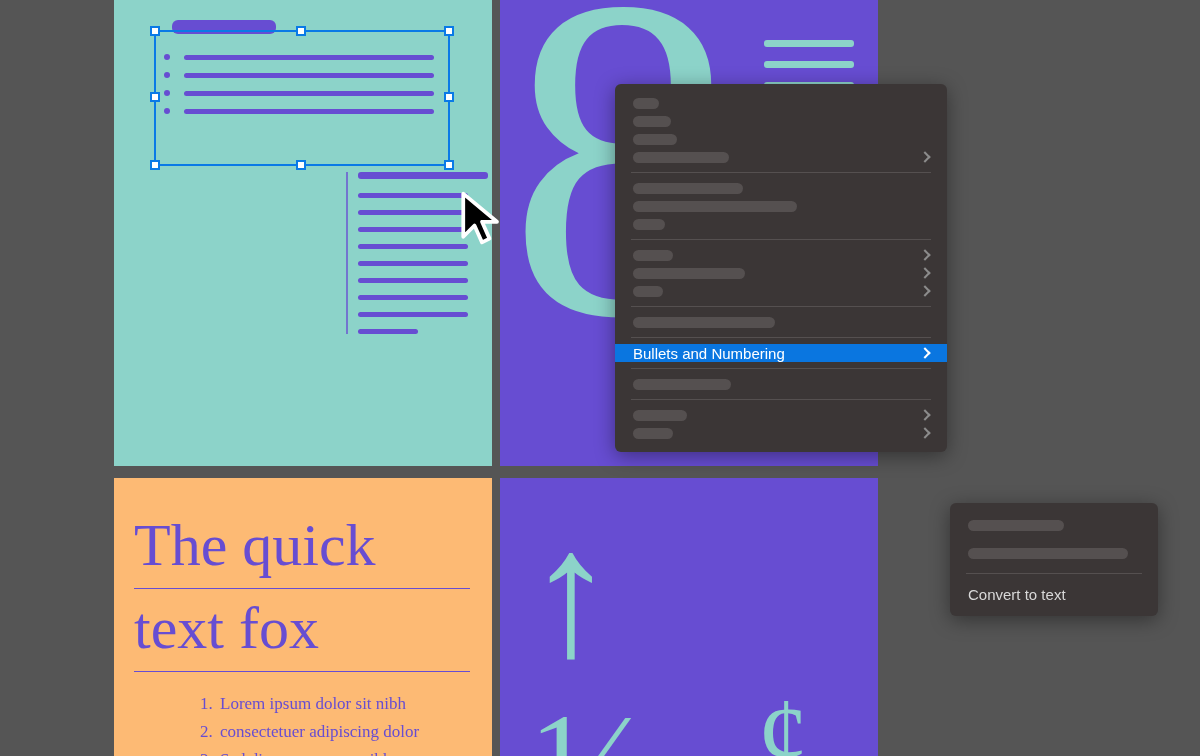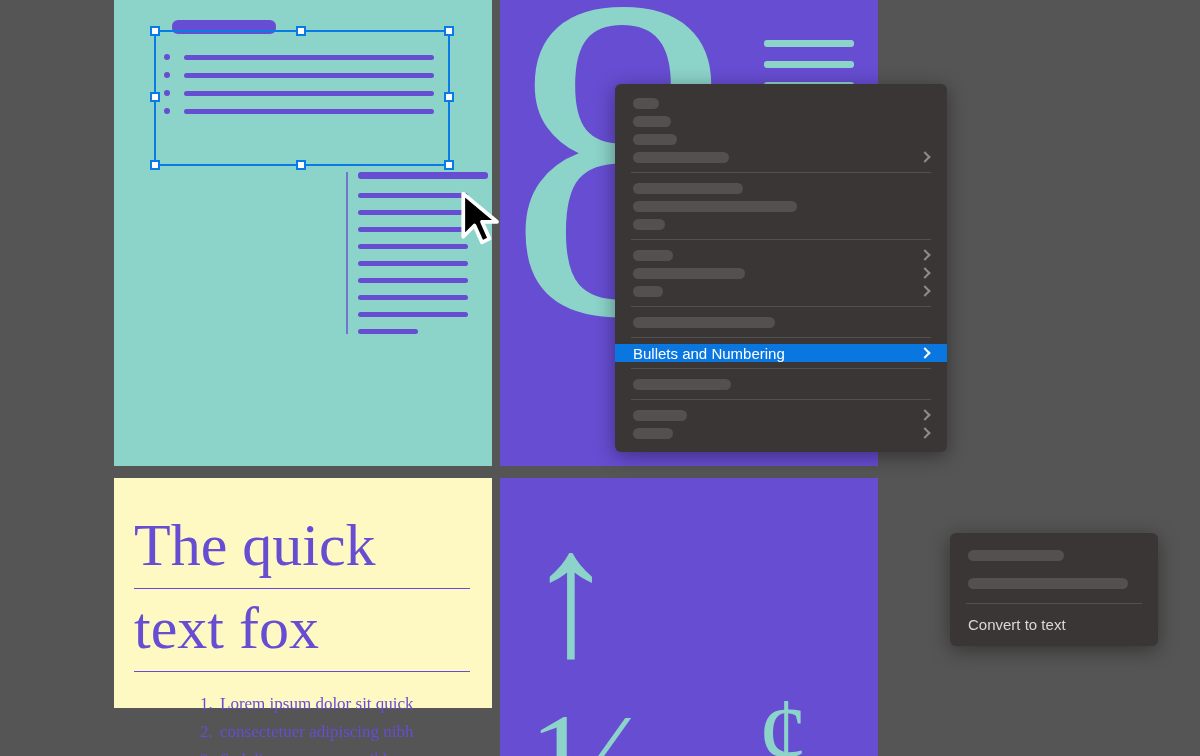--- a/index.html
+++ b/index.html
@@ -27,22 +27,22 @@
     top: 0;
     width: 378px;
     height: 466px;
     background: #674dd2;
   }
   .page-tile-3 {
     position: absolute;
     left: 114px;
     top: 478px;
     width: 378px;
-    height: 230px;
-    background: #fef9c3;
+    height: 278px;
+    background: #fdba74;
   }
   .page-tile-4 {
     position: absolute;
     left: 500px;
     top: 478px;
     width: 378px;
     height: 278px;
     background: #674dd2;
   }
 
@@ -219,21 +219,21 @@
   }
   .chev{
     width:8px;height:8px;border-right:2px solid #8c8c8c;border-top:2px solid #8c8c8c;transform:rotate(45deg);
   }
   .mi.sel .chev{border-color:#fff;}
 
   
   .submenu{
     position:absolute;
     left:950px;
-    top:533px;
+    top:503px;
     width:208px;
     background:#3b3636;
     border-radius:6px;
     box-shadow:0 4px 20px rgba(0,0,0,.4);
     padding:8px 0;
     color:#d8d8d8;
     font-size:15px;
     z-index:55;
   }
   .submenu .mi{height:28px;}
@@ -284,22 +284,22 @@
       <div></div>
     </div>
 </div>
 
 <div class="page-tile-3">
   <div class="quick">
     <span>The quick</span>
     <span>text fox</span>
   </div>
   <div class="ol">
-    <div><span class="n">1.</span><span>Lorem ipsum dolor sit quick</span></div>
-    <div><span class="n">2.</span><span>consectetuer adipiscing nibh</span></div>
+    <div><span class="n">1.</span><span>Lorem ipsum dolor sit nibh</span></div>
+    <div><span class="n">2.</span><span>consectetuer adipiscing dolor</span></div>
     <div><span class="n">3.</span><span>Sed diam nonummy nibh</span></div>
   </div>
 </div>
 
 <div class="page-tile-4">
   <div class="arrow-up">↑</div>
   <div class="frac">1⁄</div>
   <div class="cent">¢</div>
 </div>
 

